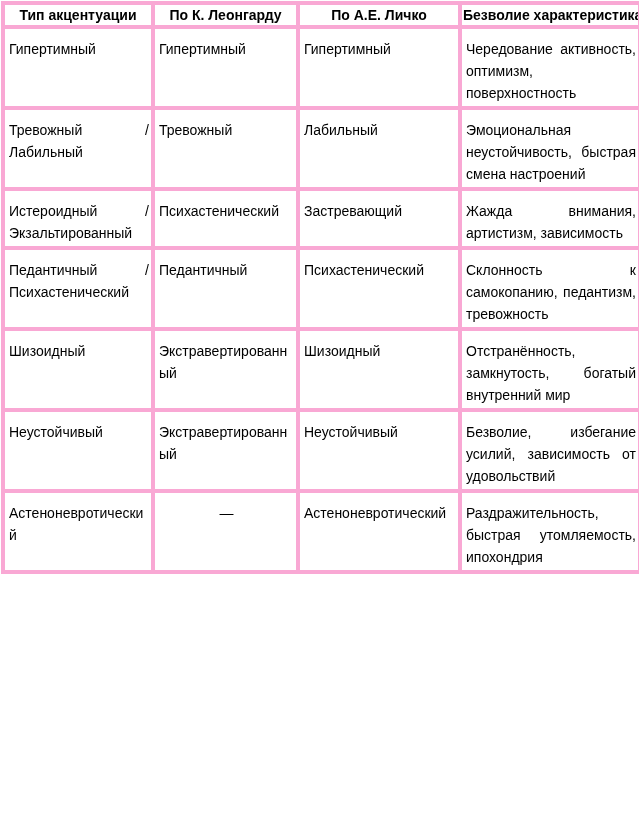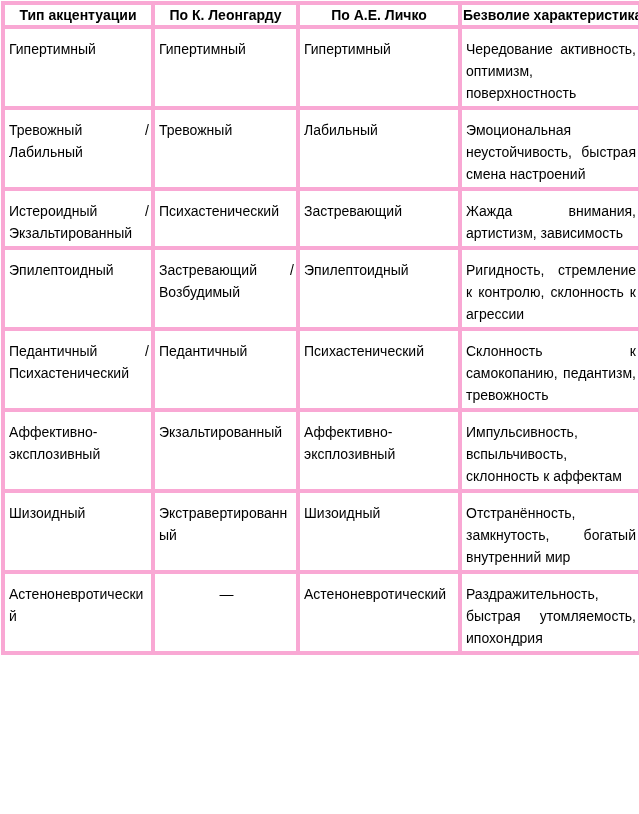--- a/index.html
+++ b/index.html
@@ -86,42 +86,36 @@
           <td>Лабильный</td>
           <td>Эмоциональная неустойчивость, быстрая смена настроений</td>
         </tr>
         <tr>
           <td>Истероидный / Экзальтированный</td>
           <td>Психастенический</td>
           <td>Застревающий</td>
           <td>Жажда внимания, артистизм, зависимость</td>
         </tr>
         <tr>
-          <td>Эпилептоидный</td>
-          <td>Застревающий / Возбудимый</td>
-          <td>Эпилептоидный</td>
-          <td>Ригидность, стремление к контролю, склонность к агрессии</td>
-        </tr>
-        <tr>
           <td>Педантичный / Психастенический</td>
           <td>Педантичный</td>
           <td>Психастенический</td>
           <td>Склонность к самокопанию, педантизм, тревожность</td>
         </tr>
         <tr>
-          <td>Аффективно-эксплозивный</td>
-          <td>Экзальтированный</td>
-          <td>Аффективно-эксплозивный</td>
-          <td>Импульсивность, вспыльчивость, склонность к аффектам</td>
-        </tr>
-        <tr>
           <td>Шизоидный</td>
           <td>Экстравертированный</td>
           <td>Шизоидный</td>
           <td>Отстранённость, замкнутость, богатый внутренний мир</td>
+        </tr>
+        <tr>
+          <td>Неустойчивый</td>
+          <td>Экстравертированный</td>
+          <td>Неустойчивый</td>
+          <td>Безволие, избегание усилий, зависимость от удовольствий</td>
         </tr>
         <tr>
           <td>Астеноневротический</td>
           <td class="dash">—</td>
           <td>Астеноневротический</td>
           <td>Раздражительность, быстрая утомляемость, ипохондрия</td>
         </tr>
       </tbody>
   </table>
 </div>

